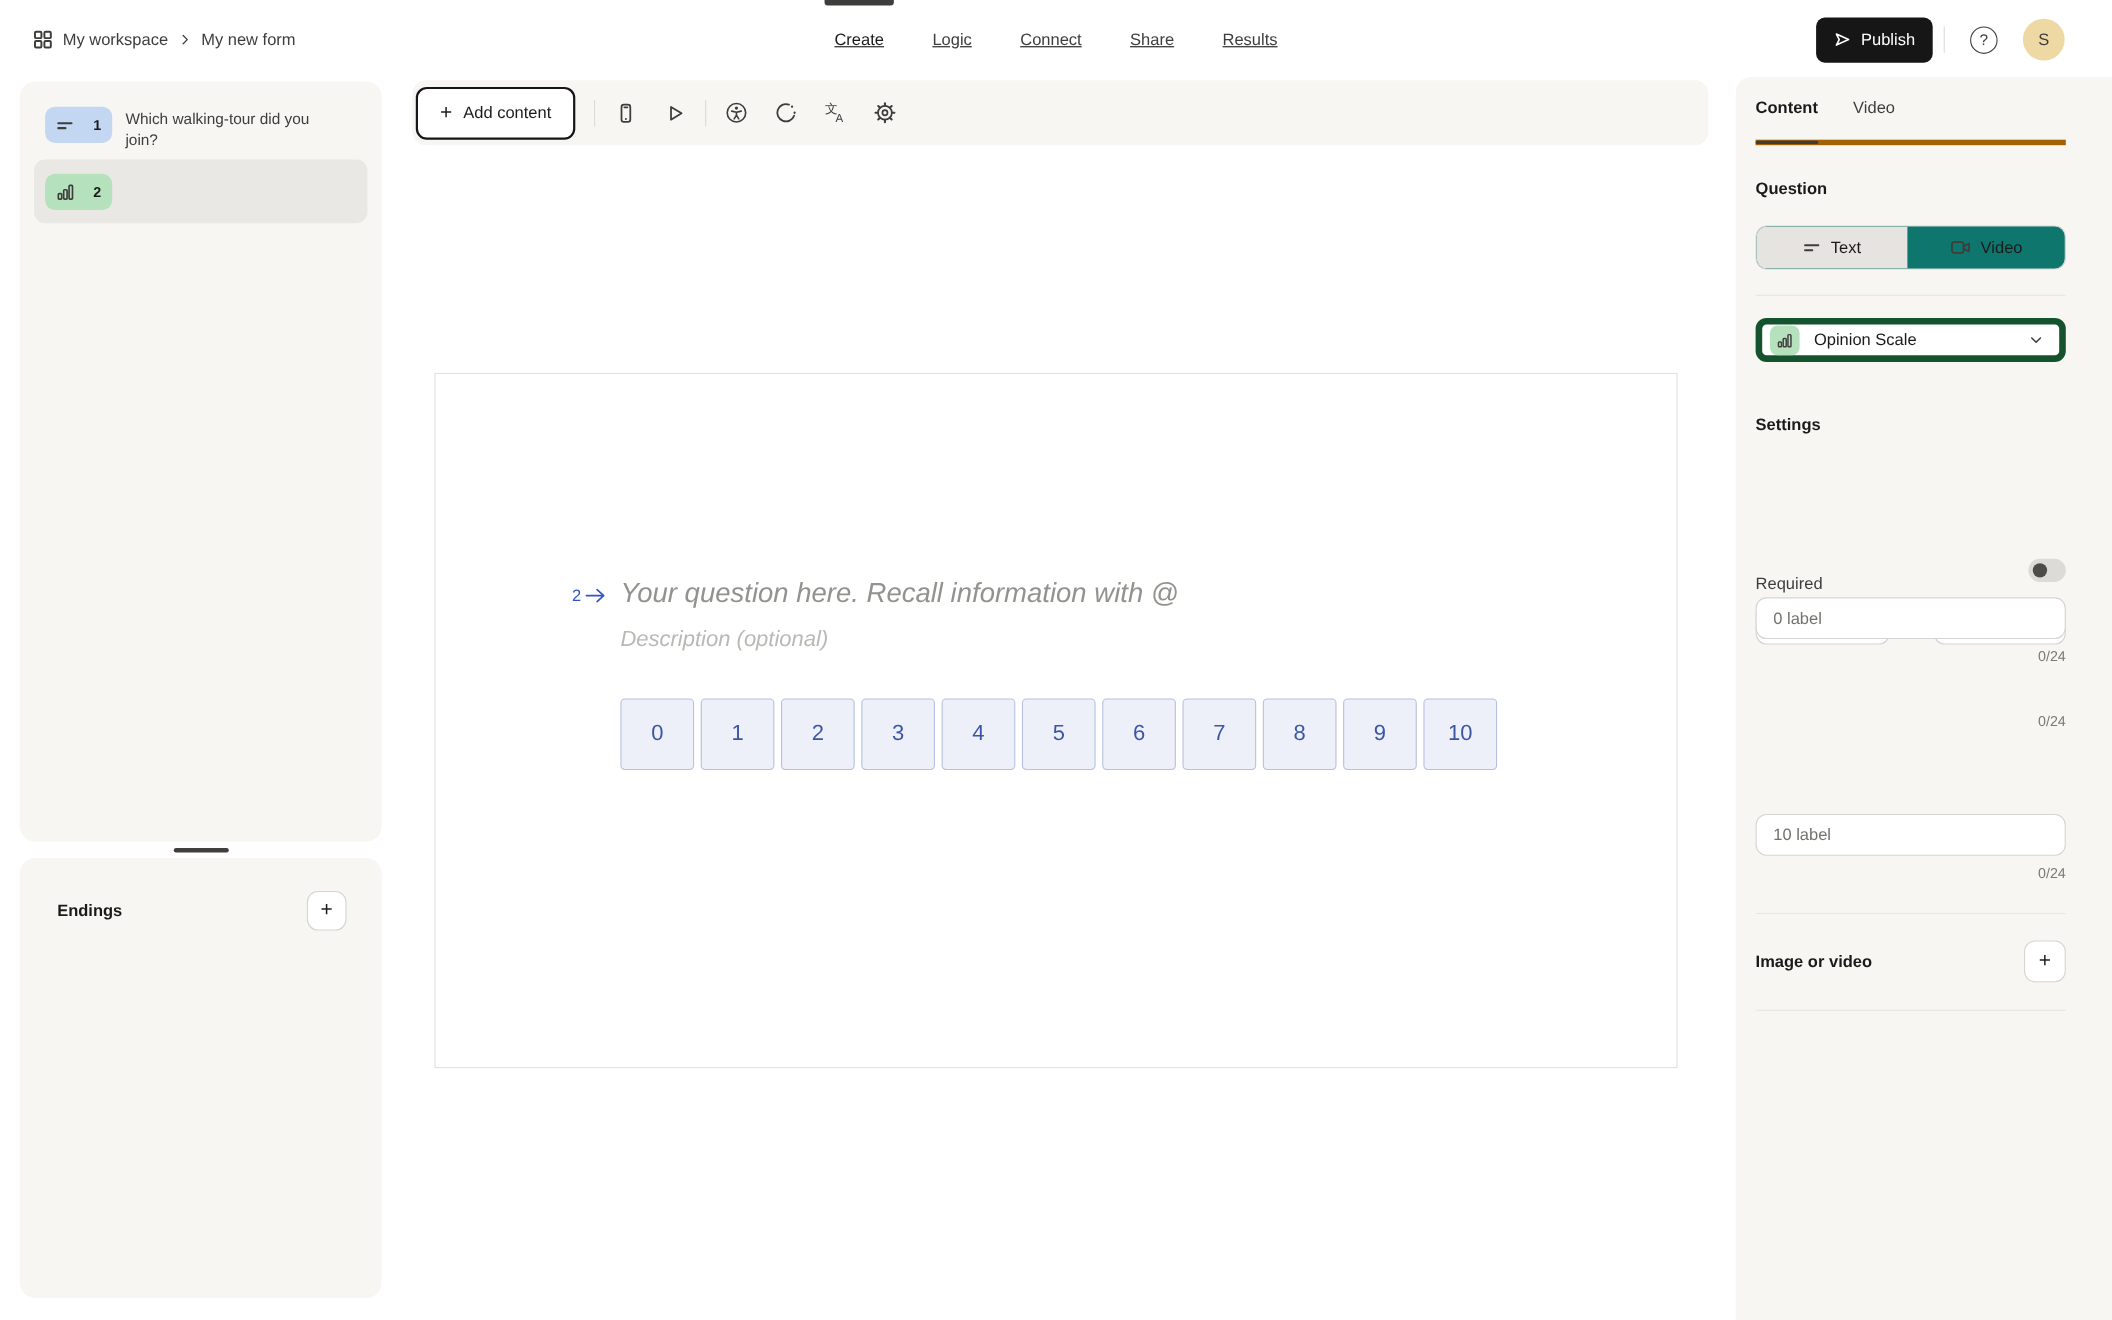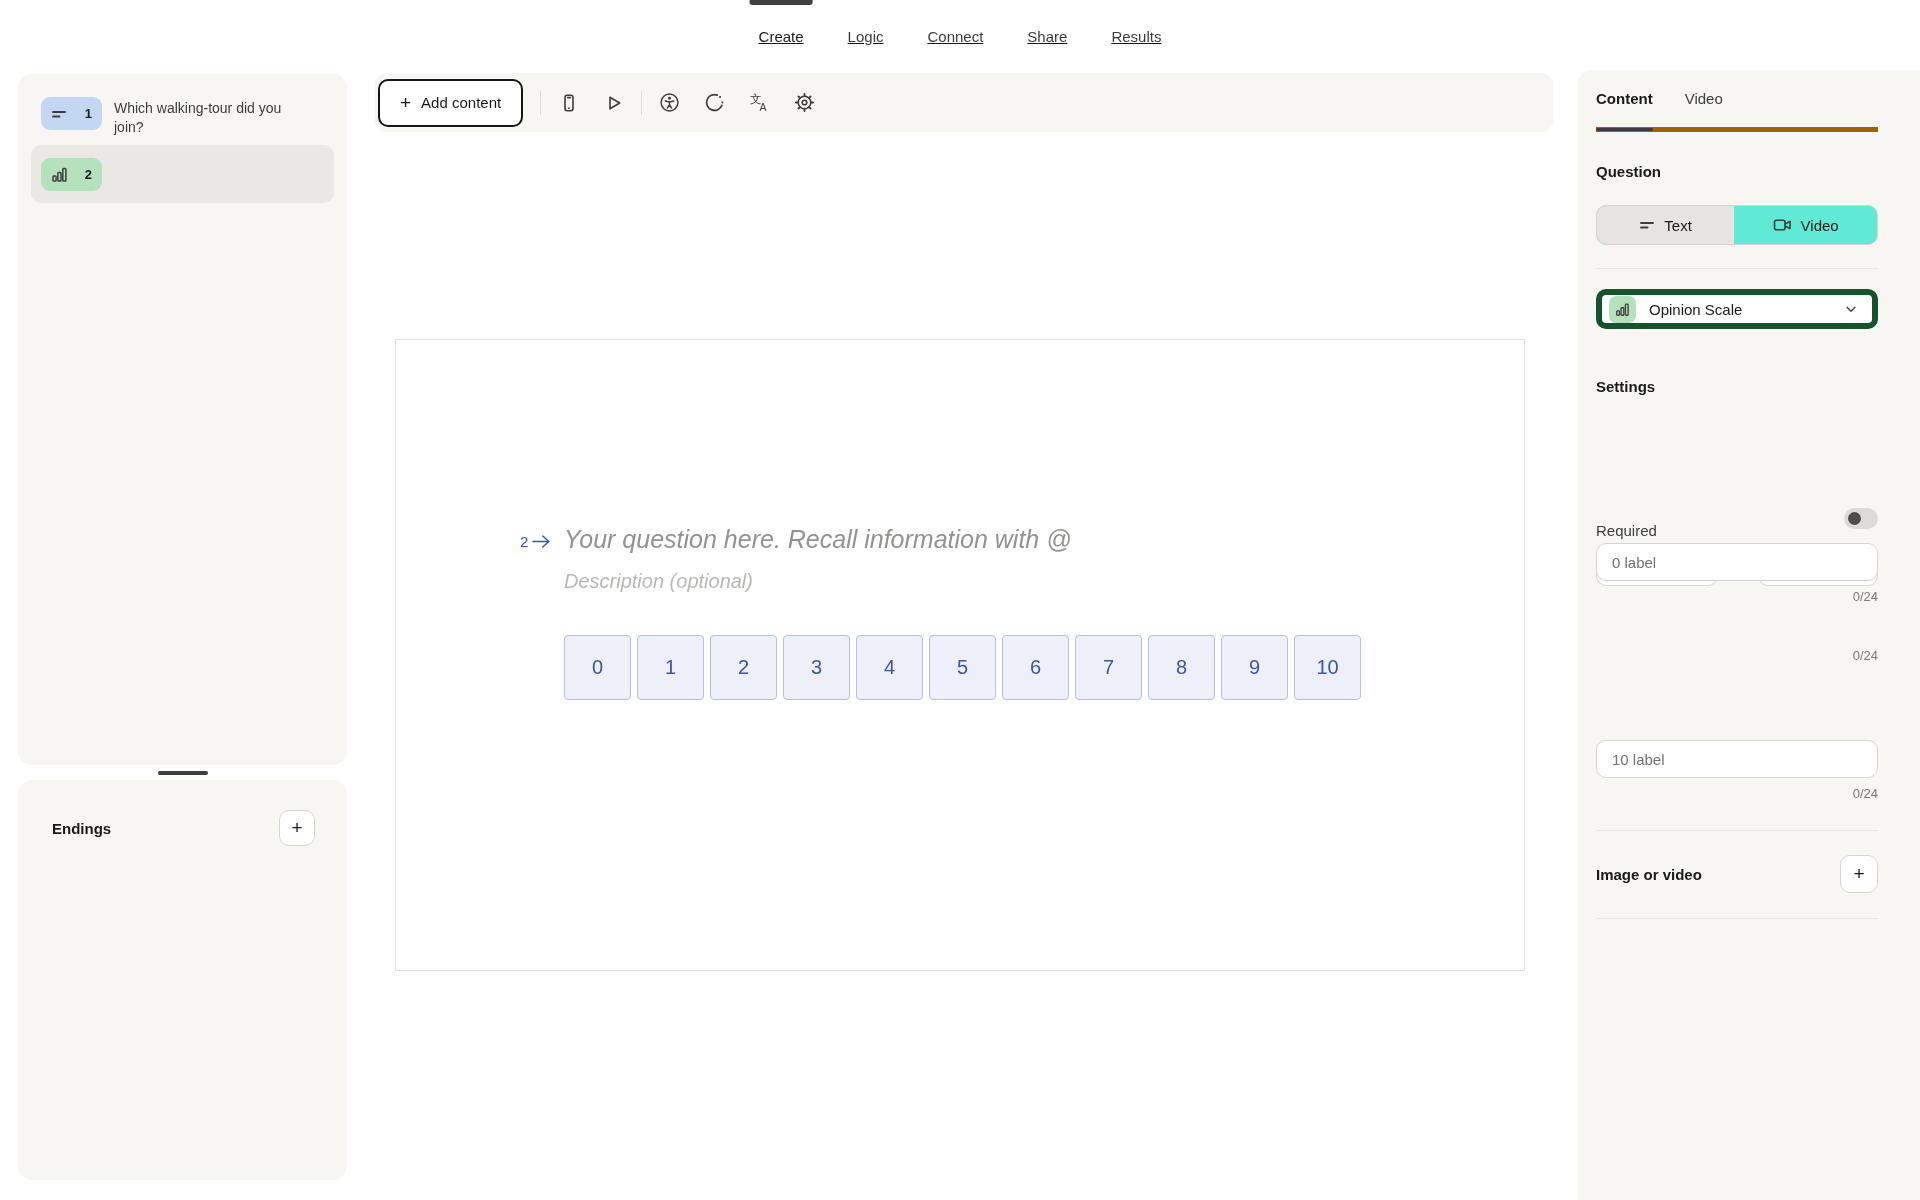--- a/index.html
+++ b/index.html
@@ -62,21 +62,21 @@
                color:var(--scale-text); font-size:20px; font-family:inherit; display:flex; align-items:center; justify-content:center; cursor:pointer; }
 
   
   .settings-panel { position:absolute; left:1578px; top:70px; width:342px; height:1130px; background:var(--panel-bg); border-radius:14px 0 0 0; }
   .sp-abs { position:absolute; left:18px; right:42px; }
   .sp-tabs { top:0; height:62px; border-bottom:5px solid #a16207; display:flex; gap:32px; align-items:center; }
   .sp-tab { position:relative; height:62px; display:flex; align-items:center; font-size:15px; color:#3d3d3c; cursor:pointer; }
   .sp-tab.active { color:#1a1a1a; font-weight:600; }
   .sp-tab.active::after { content:""; position:absolute; bottom:-1px; left:0; right:0; height:3px; background:#3d3d3c; border-radius:2px; }
   .sp-heading { font-size:15px; font-weight:600; color:#1a1a1a; }
-  .segmented { top:135px; height:40px; border:1px solid #d6d5d2; border-radius:10px; background:#5eead4; display:flex; overflow:hidden; }
+  .segmented { top:135px; height:40px; border:1px solid #d6d5d2; border-radius:10px; background:#0f766e; display:flex; overflow:hidden; }
   .segment { flex:1 1 50%; display:flex; align-items:center; justify-content:center; gap:9px; font-size:15px; color:#1a1a1a; cursor:pointer; }
   .segment.selected { background:var(--segment-selected); flex-basis:48%; }
   .sp-divider { height:1px; background:#e8e7e4; }
   .type-select { top:219px; height:40px; border:6px solid #14532d; border-radius:10px; background:#fff; display:flex; align-items:center; padding:0 14px 0 7px; cursor:pointer; }
   .type-badge { width:27px; height:27px; border-radius:7px; background:var(--badge-green); display:flex; align-items:center; justify-content:center; }
   .type-label { margin-left:13px; font-size:15px; flex:1; }
   .required-row { top:427px; display:flex; align-items:center; justify-content:space-between; }
   .required-label { font-size:15px; color:#3d3d3c;margin-top:25px; }
   .toggle { width:34px; height:21px; border-radius:11px; background:#dcdbd8; position:relative; cursor:pointer; }
   .toggle .knob { position:absolute; left:4px; top:4px; width:13px; height:13px; border-radius:50%; background:#4c4c49; }
@@ -90,29 +90,53 @@
   .label-input { height:38px; width:100%; border:1px solid #d6d5d2; border-radius:10px; background:#fff; padding:0 15px; font-size:15px; font-family:inherit; color:#1a1a1a; }
   .label-input::placeholder { color:#73726e; opacity:1; }
   .counter { text-align:right; font-size:13px; color:#7b7a76; }
   .media-row { display:flex; align-items:center; justify-content:space-between; }
   .sq-plus-btn.small { width:38px; height:38px; }
 </style>
 </head>
 <body>
 
 <div class="header">
+  <div class="breadcrumb">
+    <svg width="18" height="18" viewBox="0 0 16 16">
+      <rect class="ic" x="1.6" y="1.6" width="5.2" height="5.2" rx="1"></rect>
+        <rect class="ic" x="9.2" y="1.6" width="5.2" height="5.2" rx="1"></rect>
+      <rect class="ic" x="1.6" y="9.2" width="5.2" height="5.2" rx="1"></rect>
+        <rect class="ic" x="9.2" y="9.2" width="5.2" height="5.2" rx="1"></rect>
+    </svg>
+    <span class="crumb">My workspace</span>
+    <svg width="12" height="12" viewBox="0 0 16 16">
+        <path class="ic" d="M6 3 L11 8 L6 13"></path>
+      </svg>
+    <span class="crumb">My new form</span>
+  </div>
 
   <div class="nav-tabs">
     <div class="nav-tab active">Create</div>
     <div class="nav-tab">Logic</div>
     <div class="nav-tab">Connect</div>
     <div class="nav-tab">Share</div>
     <div class="nav-tab">Results</div>
   </div>
 
+  <div class="header-right">
+    <button class="publish-btn">
+      <svg width="16" height="16" viewBox="0 0 16 16">
+        <path d="M2.5 3 L13.5 8 L2.5 13 L5 8 Z" fill="none" stroke="#ffffff" stroke-width="1.5" stroke-linejoin="round"></path>
+      </svg>
+      <span>Publish</span>
+    </button>
+    <div class="hdr-divider"></div>
+    <button class="help-btn">?</button>
+    <div class="avatar">S</div>
+  </div>
 </div>
 
 <div class="questions-panel">
   <div class="q-item">
     <div class="q-badge blue">
       <svg width="16" height="16" viewBox="0 0 16 16">
         <path class="ic" style="stroke-width:1.9" d="M2 6 H14 M2 10.5 H8.5"></path>
       </svg>
       <span class="num">1</span>
     </div>

